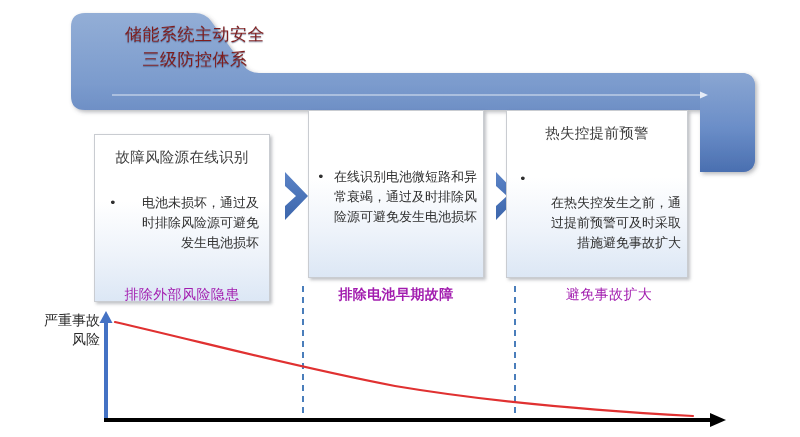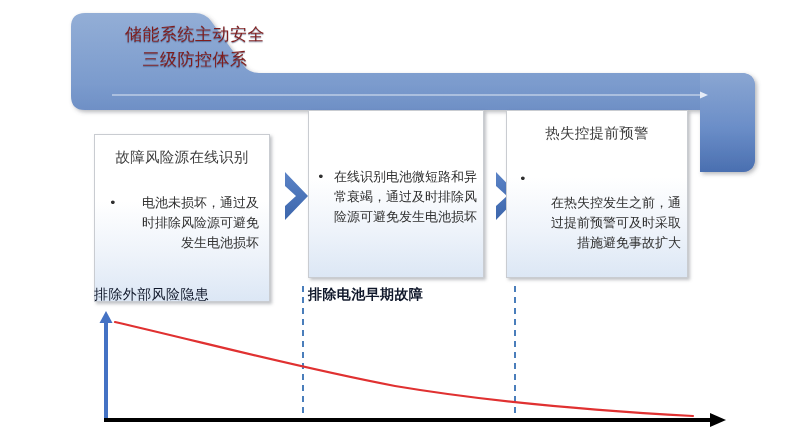--- a/index.html
+++ b/index.html
@@ -95,21 +95,22 @@
   #box-2 .bullet-dot { width: 14px; }
   #box-2 .bullet-text { width: 152px; }
 
   #box-3 .box-body { left: 12px; right: 6px; top: 58px; }
   #box-3 .bullet-dot { width: 22px; }
   #box-3 .bullet-text { width: 140px; margin-top: 24px; }
 
   
   .phase-caption {
     position: absolute;
-    color: #0f172a;
+    text-align: center;
+    color: #a21caf;
     font-size: 14px;
     letter-spacing: 0.4px;
     white-space: nowrap;
   }
 
   
   .y-axis-label {
     position: absolute;
     left: 8px;
     top: 311px;
@@ -216,15 +217,18 @@
   <div class="stage-box" id="box-3" style="left:506px; top:110px; width:182px; height:168px;">
     <div class="box-title">热失控提前预警</div>
     <div class="box-body">
       <span class="bullet-dot">•</span>
       <span class="bullet-text">在热失控发生之前，通过提前预警可及时采取措施避免事故扩大</span>
     </div>
   </div>
 
   <div class="phase-caption" style="left:94px; top:286px; width:176px;">排除外部风险隐患</div>
   <div class="phase-caption" style="left:308px; top:286px; width:176px;font-weight:bold;">排除电池早期故障</div>
-
+  <div class="phase-caption" style="left:518px; top:286px; width:182px;">避免事故扩大</div>
+
+  <div class="y-axis-label">严重事故
+风险</div>
 
 </div>
 
 </body></html>

